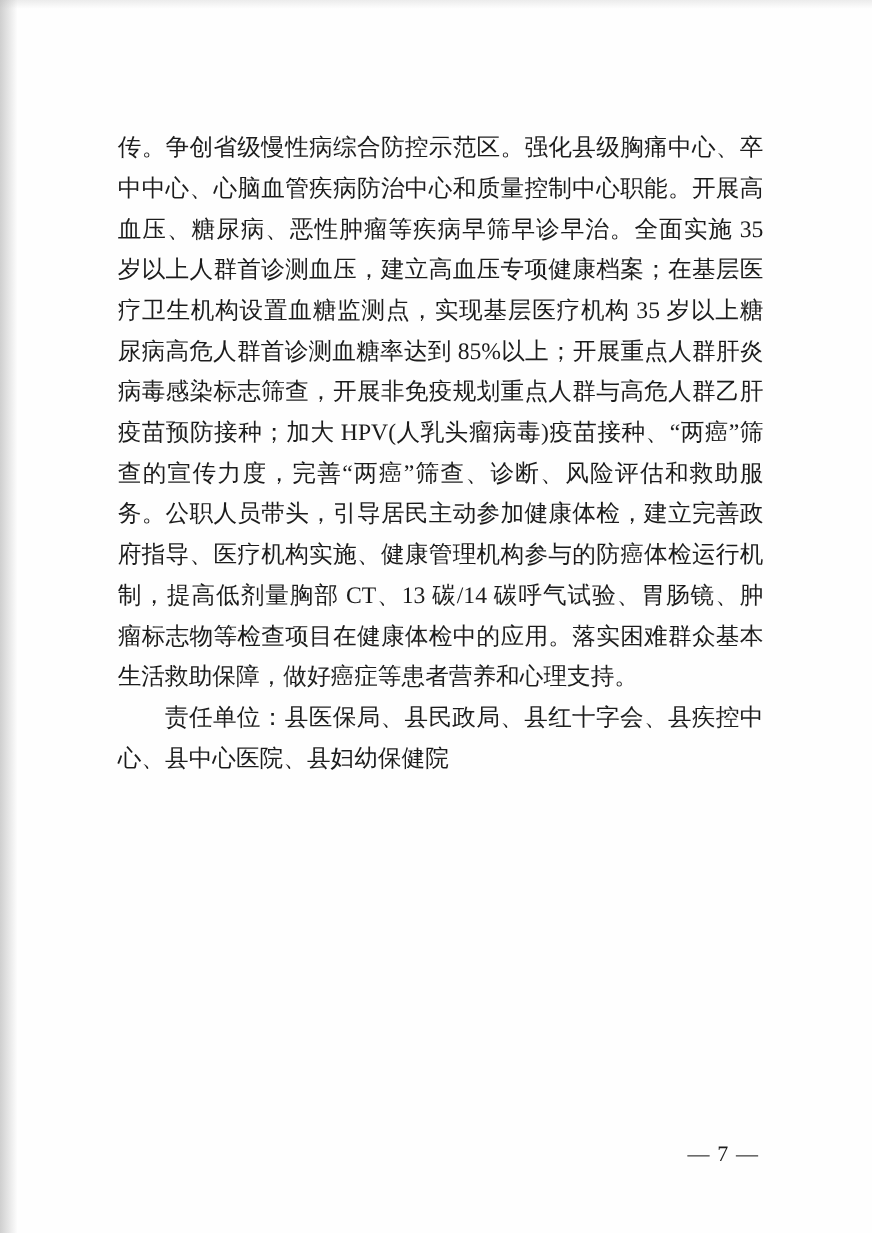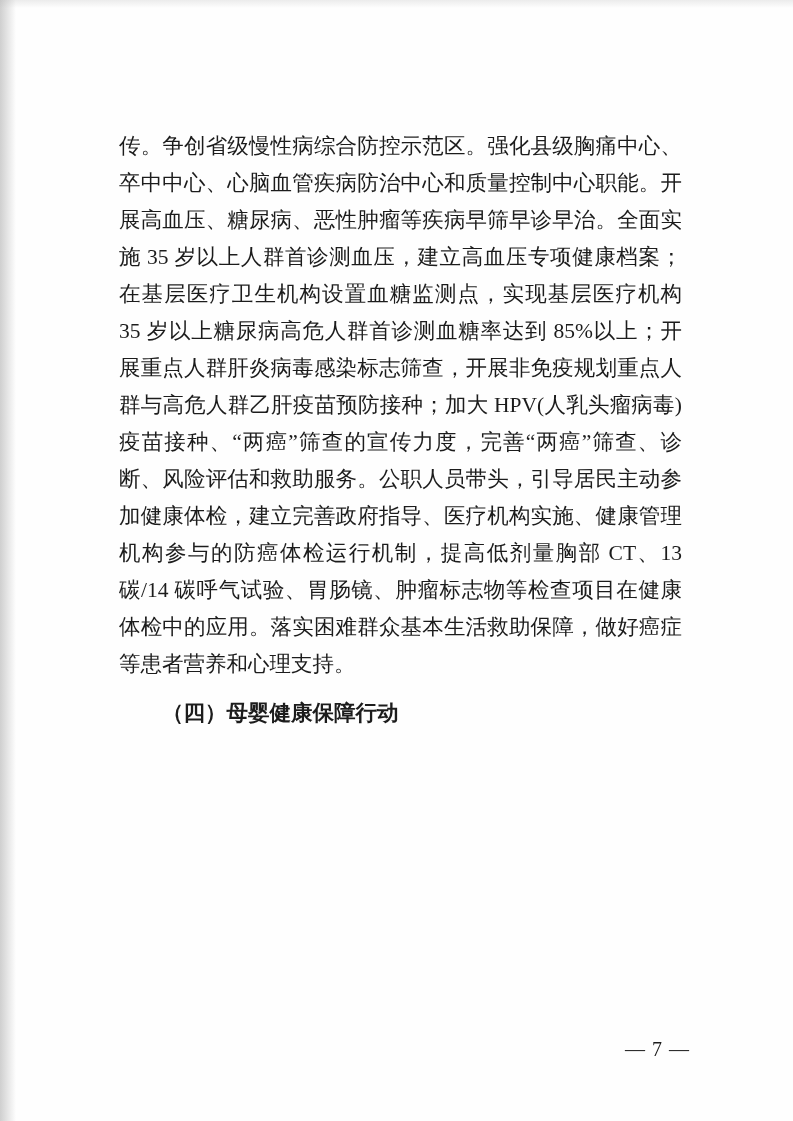--- a/index.html
+++ b/index.html
@@ -38,21 +38,21 @@
   .content {
     position: absolute;
     left: 107px;
     top: 116px;
     width: 587px;
     font-size: 21.5px;
     line-height: 37px;
     text-align: justify;
   }
   .content p {
-    margin: 12px;
+    margin: 0;
     padding: 0;
   }
   .para-indent {
     text-indent: 2em;
   }
   .para-heading {
     text-indent: 2em;
     font-weight: bold;
   }
   .lead-bold {
@@ -71,19 +71,19 @@
 <body>
 
 <div class="page">
   <div class="scan-edge-left"></div>
   <div class="scan-edge-top"></div>
 
   <div class="content">
     <p>传。争创省级慢性病综合防控示范区。强化县级胸痛中心、卒中中心、心脑血管疾病防治中心和质量控制中心职能。开展高血压、糖尿病、恶性肿瘤等疾病早筛早诊早治。全面实施 35 岁以上人群首诊测血压，建立高血压专项健康档案；在基层医疗卫生机构设置血糖监测点，实现基层医疗机构 35 岁以上糖尿病高危人群首诊测血糖率达到 85%以上；开展重点人群肝炎病毒感染标志筛查，开展非免疫规划重点人群与高危人群乙肝疫苗预防接种；加大 HPV(人乳头瘤病毒)疫苗接种、“两癌”筛查的宣传力度，完善“两癌”筛查、诊断、风险评估和救助服务。公职人员带头，引导居民主动参加健康体检，建立完善政府指导、医疗机构实施、健康管理机构参与的防癌体检运行机制，提高低剂量胸部 CT、13 碳/14 碳呼气试验、胃肠镜、肿瘤标志物等检查项目在健康体检中的应用。落实困难群众基本生活救助保障，做好癌症等患者营养和心理支持。</p>
 
 
+    <p class="para-indent">责任单位：县医保局、县民政局、县红十字会、县疾控中心、县中心医院、县妇幼保健院</p>
 
-    <p class="para-heading">（四）母婴健康保障行动</p>
 
   </div>
 
   <div class="page-number">— 7 —</div>
 </div>
 
 </body></html>

